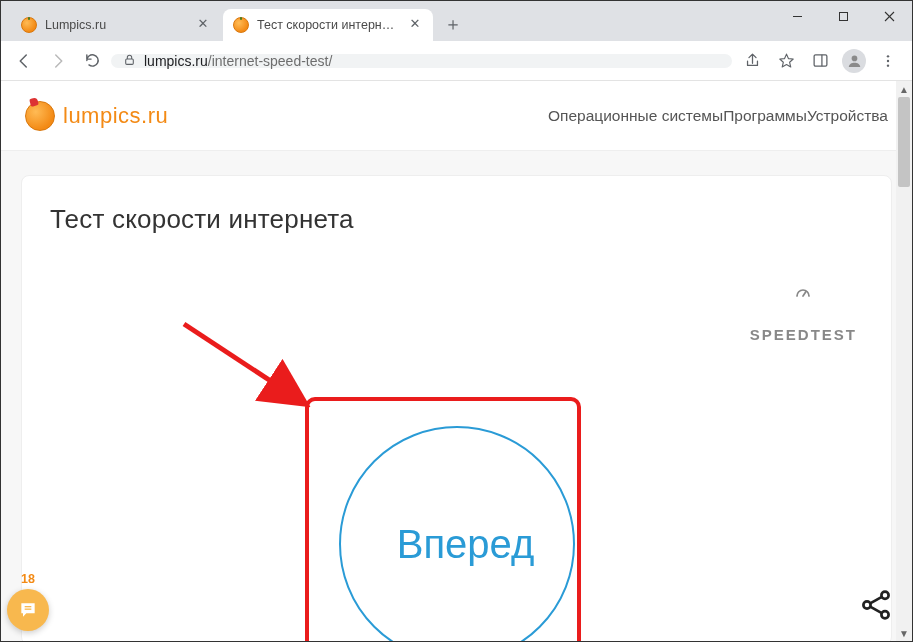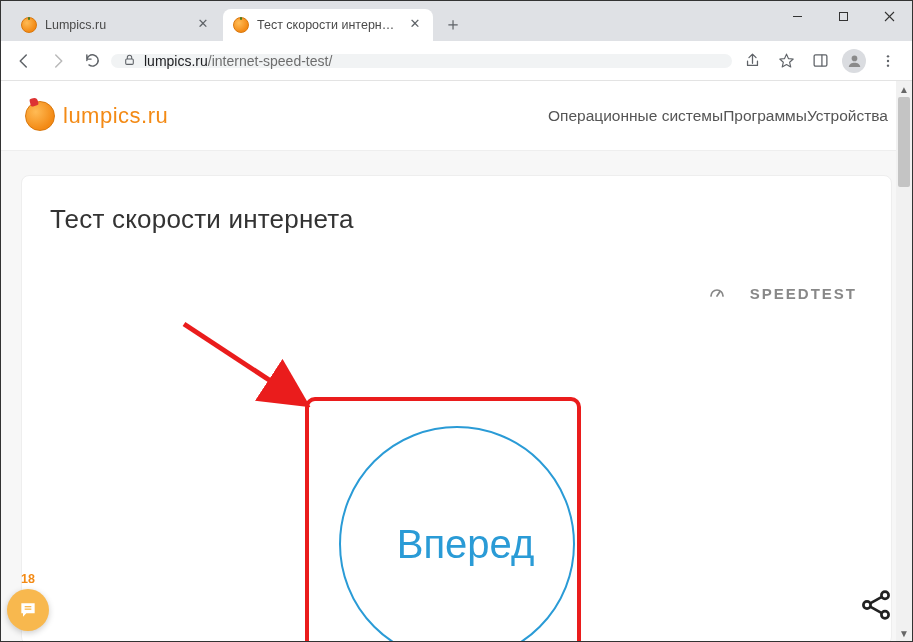--- a/index.html
+++ b/index.html
@@ -37,21 +37,21 @@
   .site-header { height: 70px; background: #fff; display: flex; align-items: center; padding: 0 24px; gap: 28px; border-bottom: 1px solid #eee; }
   .logo { display: flex; align-items: center; gap: 8px; }
   .logo-icon { width: 30px; height: 30px; border-radius: 50%; background: radial-gradient(circle at 35% 35%, #ffbb55, #f38a15 70%); border: 1px solid #d9770c; position: relative; }
   .logo-icon::before { content:""; position:absolute; width:8px;height:8px; background:#d33; border-radius:2px 4px 2px 2px; top:-4px; left:4px; transform:rotate(-15deg);}
   .logo-text { font-size: 22px; color: #f38a15; font-weight: 500; letter-spacing: 0.5px; }
   .nav { display: flex; margin-left: auto; }
   .nav a { color: #555; font-size: 15.5px; text-decoration: none; }
 
   .card { margin: 24px 20px 0 20px; background: #fff; border: 1px solid #eee; border-radius: 8px; padding: 28px 28px 0 28px; position: relative; height: 470px; }
   .card h1 { font-size: 26px; font-weight: 400; color: #333; letter-spacing: 0.2px; }
-  .speedtest-brand { position: absolute; right: 34px; top: 108px; display: flex; align-items: center; gap: 24px; color: #888; font-weight: 600; letter-spacing: 2px; font-size: 15px; }
+  .speedtest-brand { position: absolute; right: 34px; top: 108px; display: flex; align-items: center; gap: 24px; color: #888; font-weight: 600; letter-spacing: 2px; font-size: 15px; flex-direction: column; }
   .gauge-ico { width:18px;height:18px; }
 
   .go-wrap { position: absolute; left: 50%; top: 250px; transform: translateX(-50%); }
   .go-circle { width: 236px; height: 236px; border: 2px solid #2a9bd6; border-radius: 50%; display: flex; align-items: center; justify-content: center; cursor: pointer; }
   .go-circle span { color: #2a9bd6; font-size: 40px; font-weight: 400; margin-left: 18px; }
   .highlight { position: absolute; left: 304px; top: 316px; width: 276px; height: 278px; border: 4px solid #ea1c1c; border-radius: 10px; pointer-events: none; }
   .arrow { position: absolute; left: 175px; top: 235px; pointer-events: none; }
 
   .chat-badge { position: absolute; left: 6px; bottom: 10px; text-align:center; }
   .chat-count { color: #f38a15; font-size: 12.5px; font-weight: 600; margin-bottom: 3px; }

